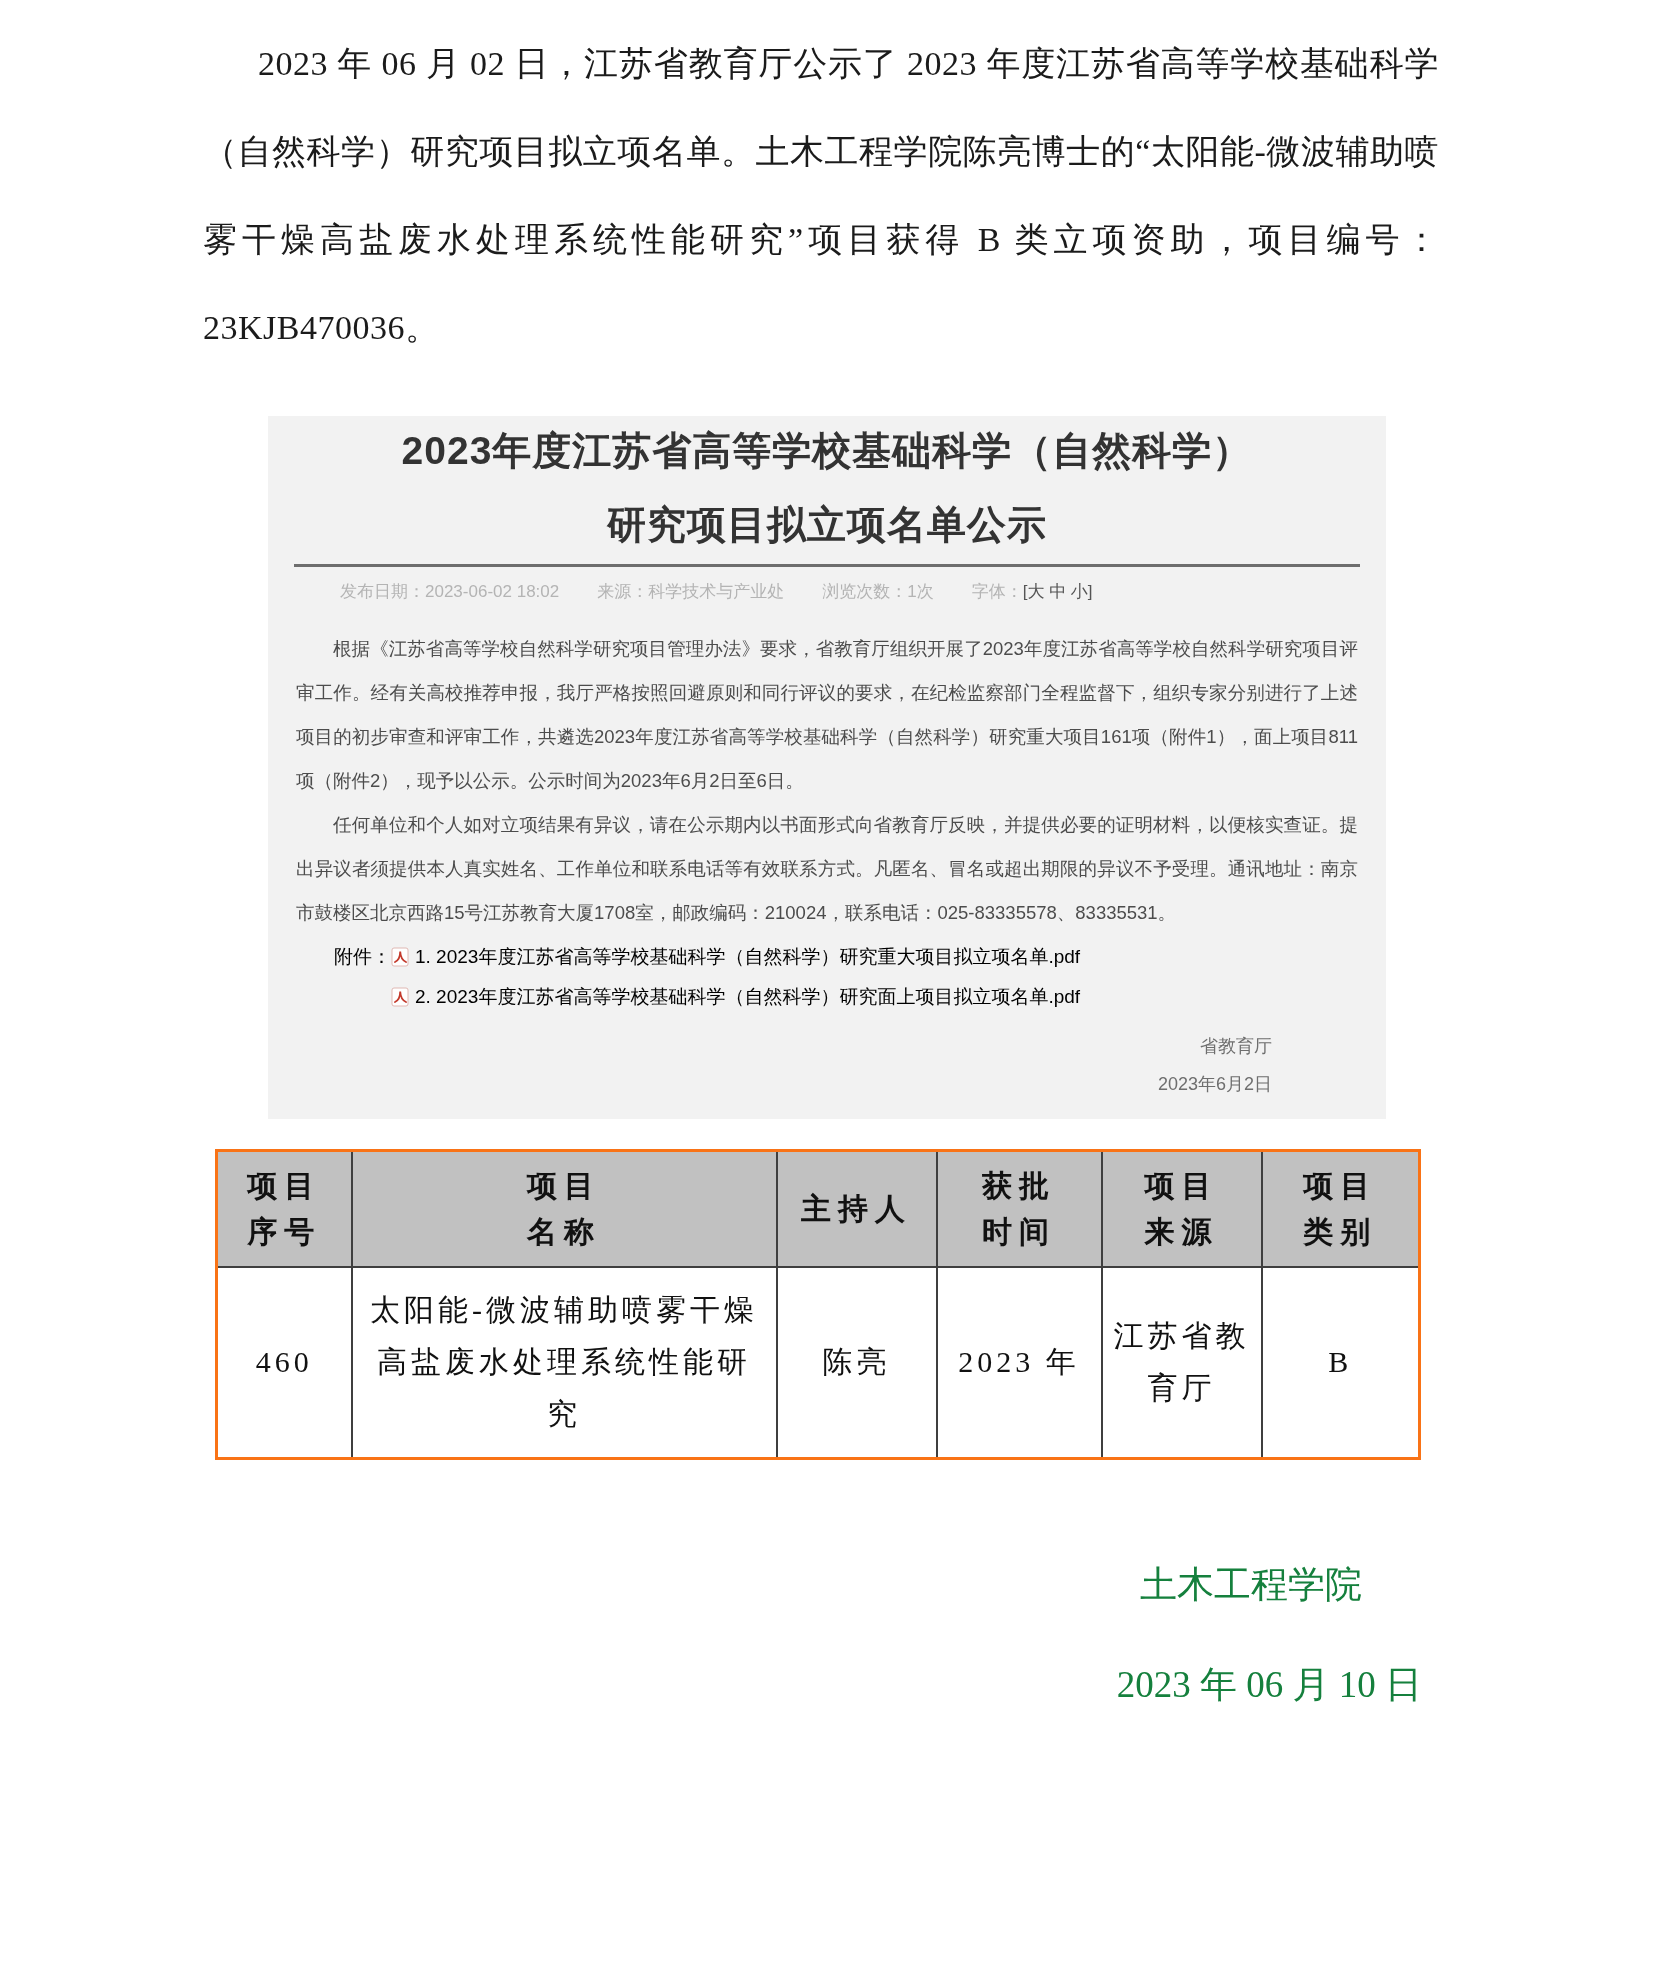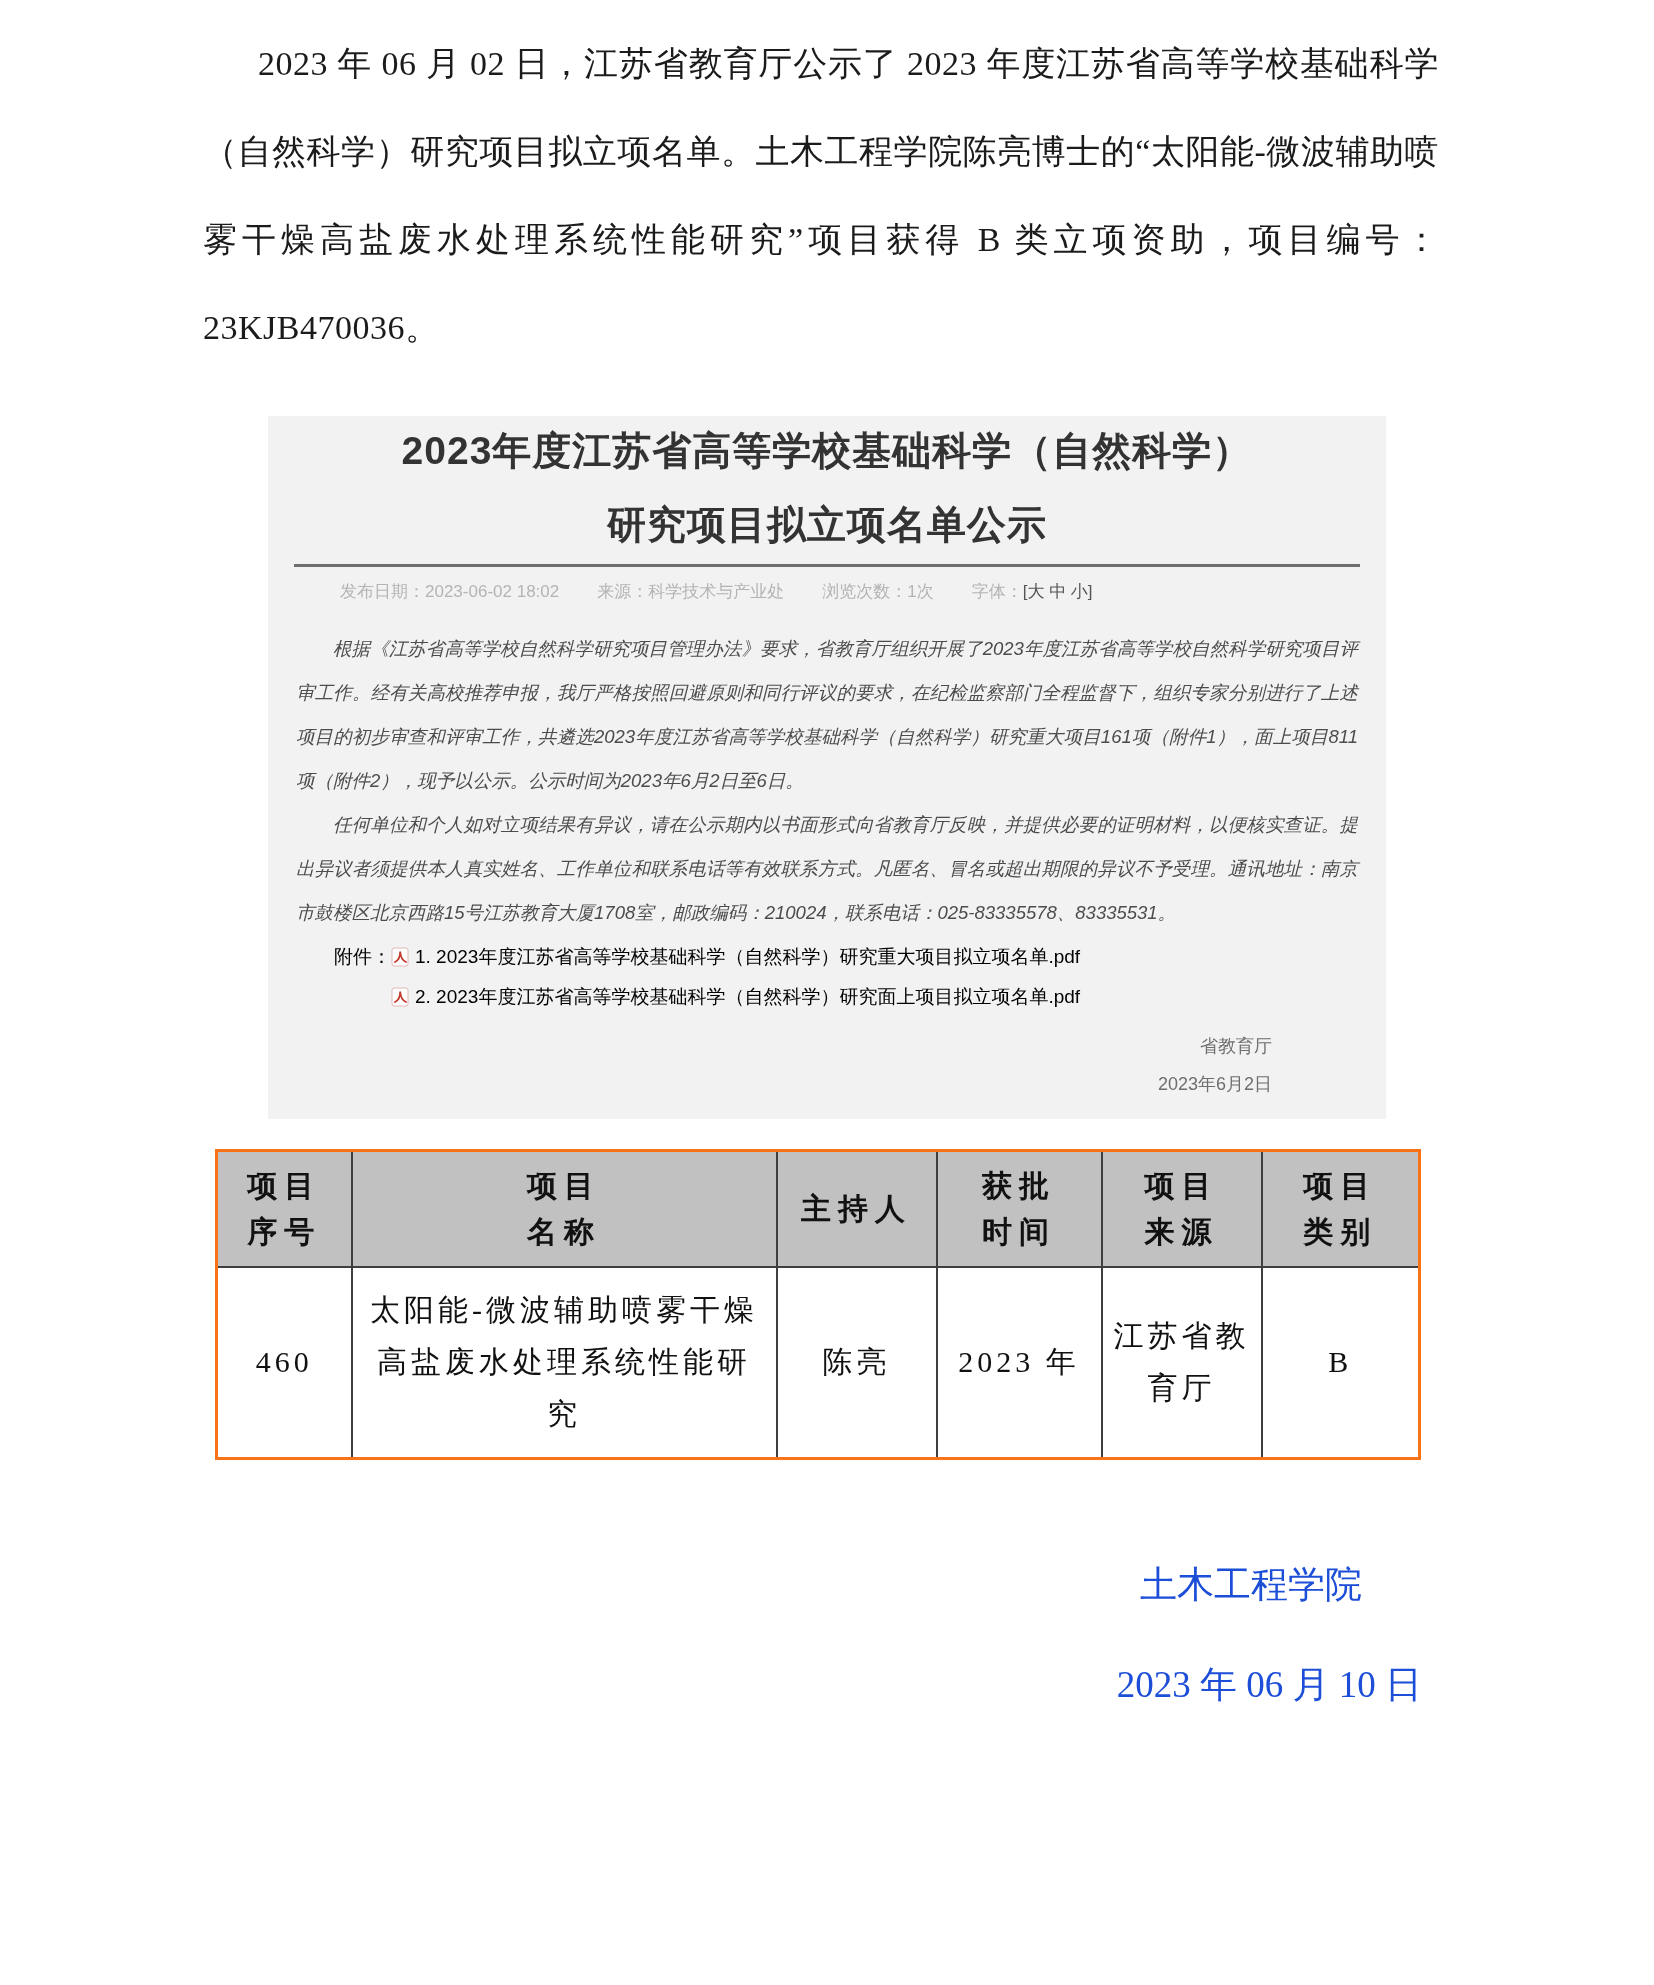--- a/index.html
+++ b/index.html
@@ -57,21 +57,20 @@
   }
   .webclip-meta .meta-strong { color: #555555; }
   .webclip-body { margin-top: 24px; padding: 0 2px; }
   .webclip-body p {
     margin: 0;
     font-size: 18.5px;
     line-height: 44px;
     color: #4c4c4c;
     text-align: justify;
     text-indent: 2em;
-    font-style: italic;
   }
   .attachments {
     margin-top: 2px;
     display: flex;
     font-size: 19px;
     color: #000000;
     line-height: 40px;
     padding-left: 40px;
     text-align: center;
   }
@@ -115,21 +114,21 @@
     height: 192px;
     font-size: 30px;
     letter-spacing: 4px;
     line-height: 52px;
     color: #111111;
     background: #ffffff;
   }
   .th-line { display: block; }
 
   
-  .closing { margin-top: 100px; font-size: 37px; color: #1d4ed8; }
+  .closing { margin-top: 100px; font-size: 37px; color: #15803d; }
   .closing-org { text-align: right; padding-right: 292px; }
   .closing-date { margin-top: 50px; text-align: right; padding-right: 232px; }
 </style>
 </head>
 <body>
 
 <div class="page">
 
   <p class="intro">2023 年 06 月 02 日，江苏省教育厅公示了 2023 年度江苏省高等学校基础科学（自然科学）研究项目拟立项名单。土木工程学院陈亮博士的“太阳能-微波辅助喷雾干燥高盐废水处理系统性能研究”项目获得 B 类立项资助，项目编号：23KJB470036。</p>
 

